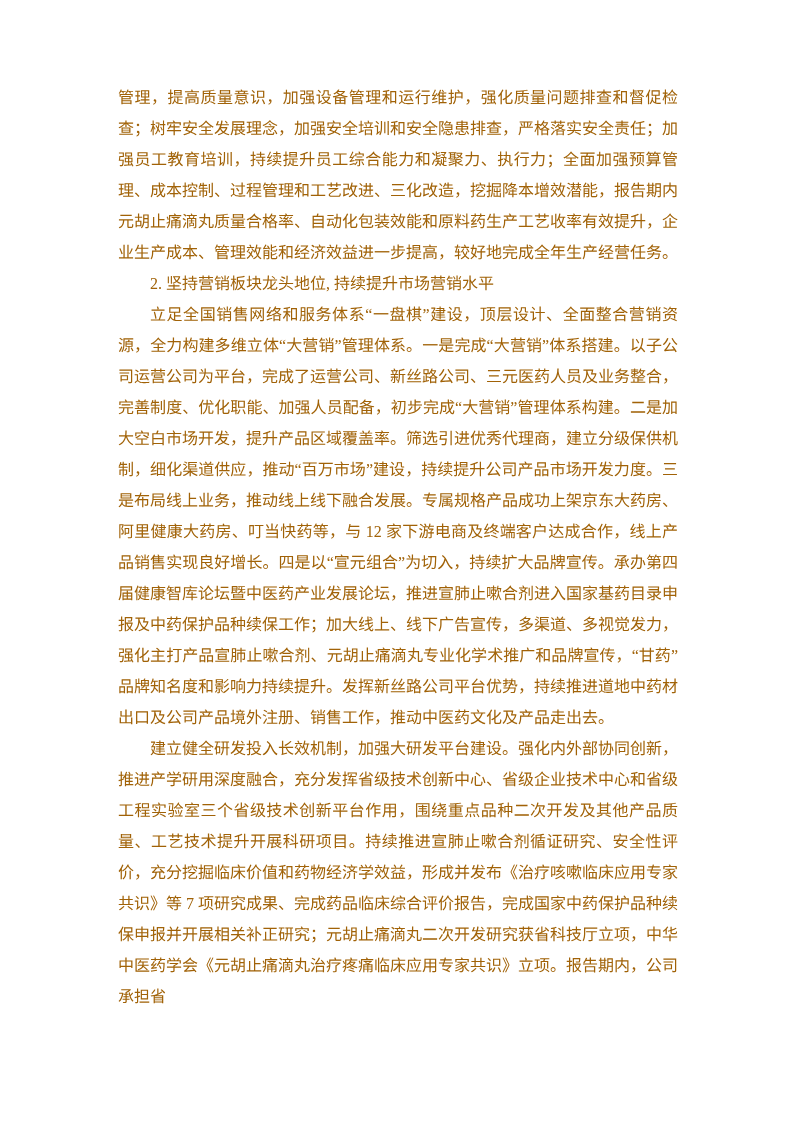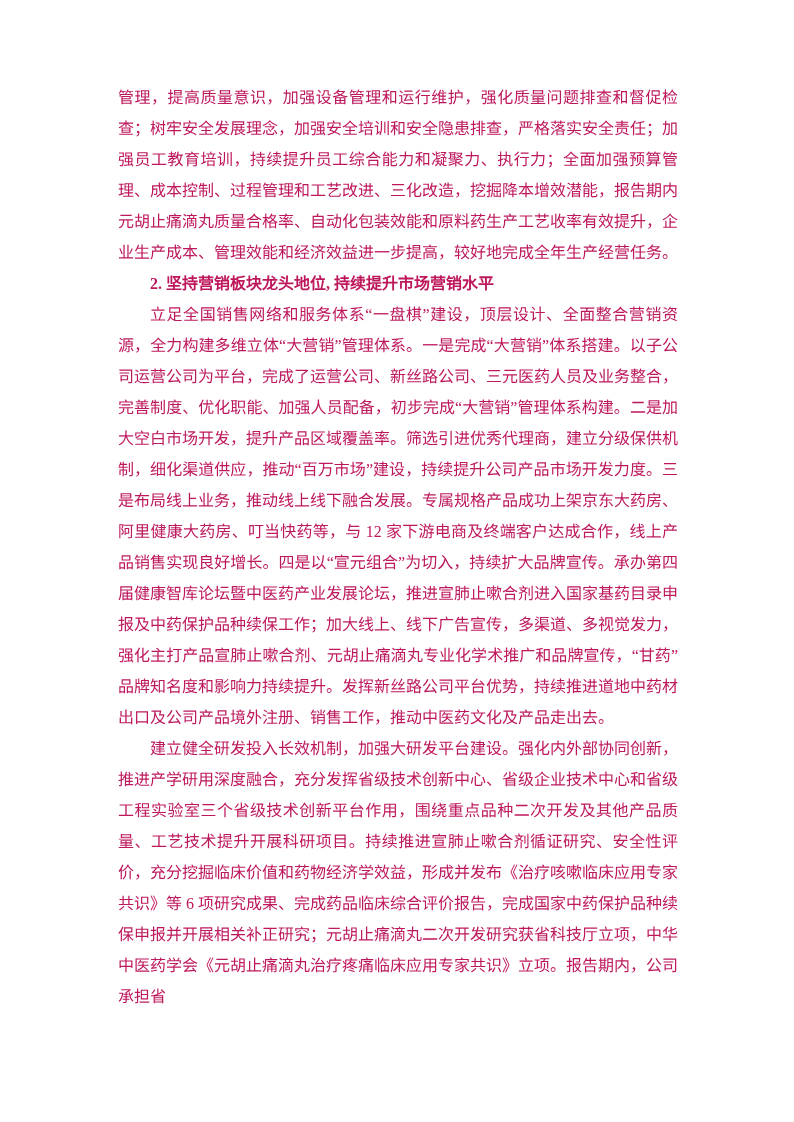--- a/index.html
+++ b/index.html
@@ -12,54 +12,54 @@
     width: 794px;
     height: 1122px;
     background: #ffffff;
     overflow: hidden;
   }
   .content {
     position: absolute;
     left: 118px;
     top: 82px;
     width: 560px;
-    color: #be185d;
+    color: #a16207;
     font-family: "Liberation Serif", "DejaVu Serif", serif;
     font-size: 16px;
     line-height: 31px;
     text-align: justify;
     text-justify: inter-ideograph;
     word-break: break-all;
   }
   .para {
     margin: 0;
     padding: 0;
   }
   .para.indent {
     text-indent: 2em;
   }
   .heading {
     margin: 0;
     padding: 0;
     font-size: 16px;
     line-height: 31px;
-    font-weight: bold;
+    font-weight: normal;
     text-indent: 2em;
     text-align: left;
   }
 </style>
 </head>
 <body>
 
 <div class="page">
   <div class="content">
 
     <p class="para no-indent">管理，提高质量意识，加强设备管理和运行维护，强化质量问题排查和督促检查；树牢安全发展理念，加强安全培训和安全隐患排查，严格落实安全责任；加强员工教育培训，持续提升员工综合能力和凝聚力、执行力；全面加强预算管理、成本控制、过程管理和工艺改进、三化改造，挖掘降本增效潜能，报告期内元胡止痛滴丸质量合格率、自动化包装效能和原料药生产工艺收率有效提升，企业生产成本、管理效能和经济效益进一步提高，较好地完成全年生产经营任务。</p>
 
     <h3 class="heading">2. 坚持营销板块龙头地位, 持续提升市场营销水平</h3>
 
     <p class="para indent">立足全国销售网络和服务体系“一盘棋”建设，顶层设计、全面整合营销资源，全力构建多维立体“大营销”管理体系。一是完成“大营销”体系搭建。以子公司运营公司为平台，完成了运营公司、新丝路公司、三元医药人员及业务整合，完善制度、优化职能、加强人员配备，初步完成“大营销”管理体系构建。二是加大空白市场开发，提升产品区域覆盖率。筛选引进优秀代理商，建立分级保供机制，细化渠道供应，推动“百万市场”建设，持续提升公司产品市场开发力度。三是布局线上业务，推动线上线下融合发展。专属规格产品成功上架京东大药房、阿里健康大药房、叮当快药等，与 12 家下游电商及终端客户达成合作，线上产品销售实现良好增长。四是以“宣元组合”为切入，持续扩大品牌宣传。承办第四届健康智库论坛暨中医药产业发展论坛，推进宣肺止嗽合剂进入国家基药目录申报及中药保护品种续保工作；加大线上、线下广告宣传，多渠道、多视觉发力，强化主打产品宣肺止嗽合剂、元胡止痛滴丸专业化学术推广和品牌宣传，“甘药”品牌知名度和影响力持续提升。发挥新丝路公司平台优势，持续推进道地中药材出口及公司产品境外注册、销售工作，推动中医药文化及产品走出去。</p>
 
 
-    <p class="para indent">建立健全研发投入长效机制，加强大研发平台建设。强化内外部协同创新，推进产学研用深度融合，充分发挥省级技术创新中心、省级企业技术中心和省级工程实验室三个省级技术创新平台作用，围绕重点品种二次开发及其他产品质量、工艺技术提升开展科研项目。持续推进宣肺止嗽合剂循证研究、安全性评价，充分挖掘临床价值和药物经济学效益，形成并发布《治疗咳嗽临床应用专家共识》等 6 项研究成果、完成药品临床综合评价报告，完成国家中药保护品种续保申报并开展相关补正研究；元胡止痛滴丸二次开发研究获省科技厅立项，中华中医药学会《元胡止痛滴丸治疗疼痛临床应用专家共识》立项。报告期内，公司承担省</p>
+    <p class="para indent">建立健全研发投入长效机制，加强大研发平台建设。强化内外部协同创新，推进产学研用深度融合，充分发挥省级技术创新中心、省级企业技术中心和省级工程实验室三个省级技术创新平台作用，围绕重点品种二次开发及其他产品质量、工艺技术提升开展科研项目。持续推进宣肺止嗽合剂循证研究、安全性评价，充分挖掘临床价值和药物经济学效益，形成并发布《治疗咳嗽临床应用专家共识》等 7 项研究成果、完成药品临床综合评价报告，完成国家中药保护品种续保申报并开展相关补正研究；元胡止痛滴丸二次开发研究获省科技厅立项，中华中医药学会《元胡止痛滴丸治疗疼痛临床应用专家共识》立项。报告期内，公司承担省</p>
 
   </div>
 </div>
 
 </body></html>

